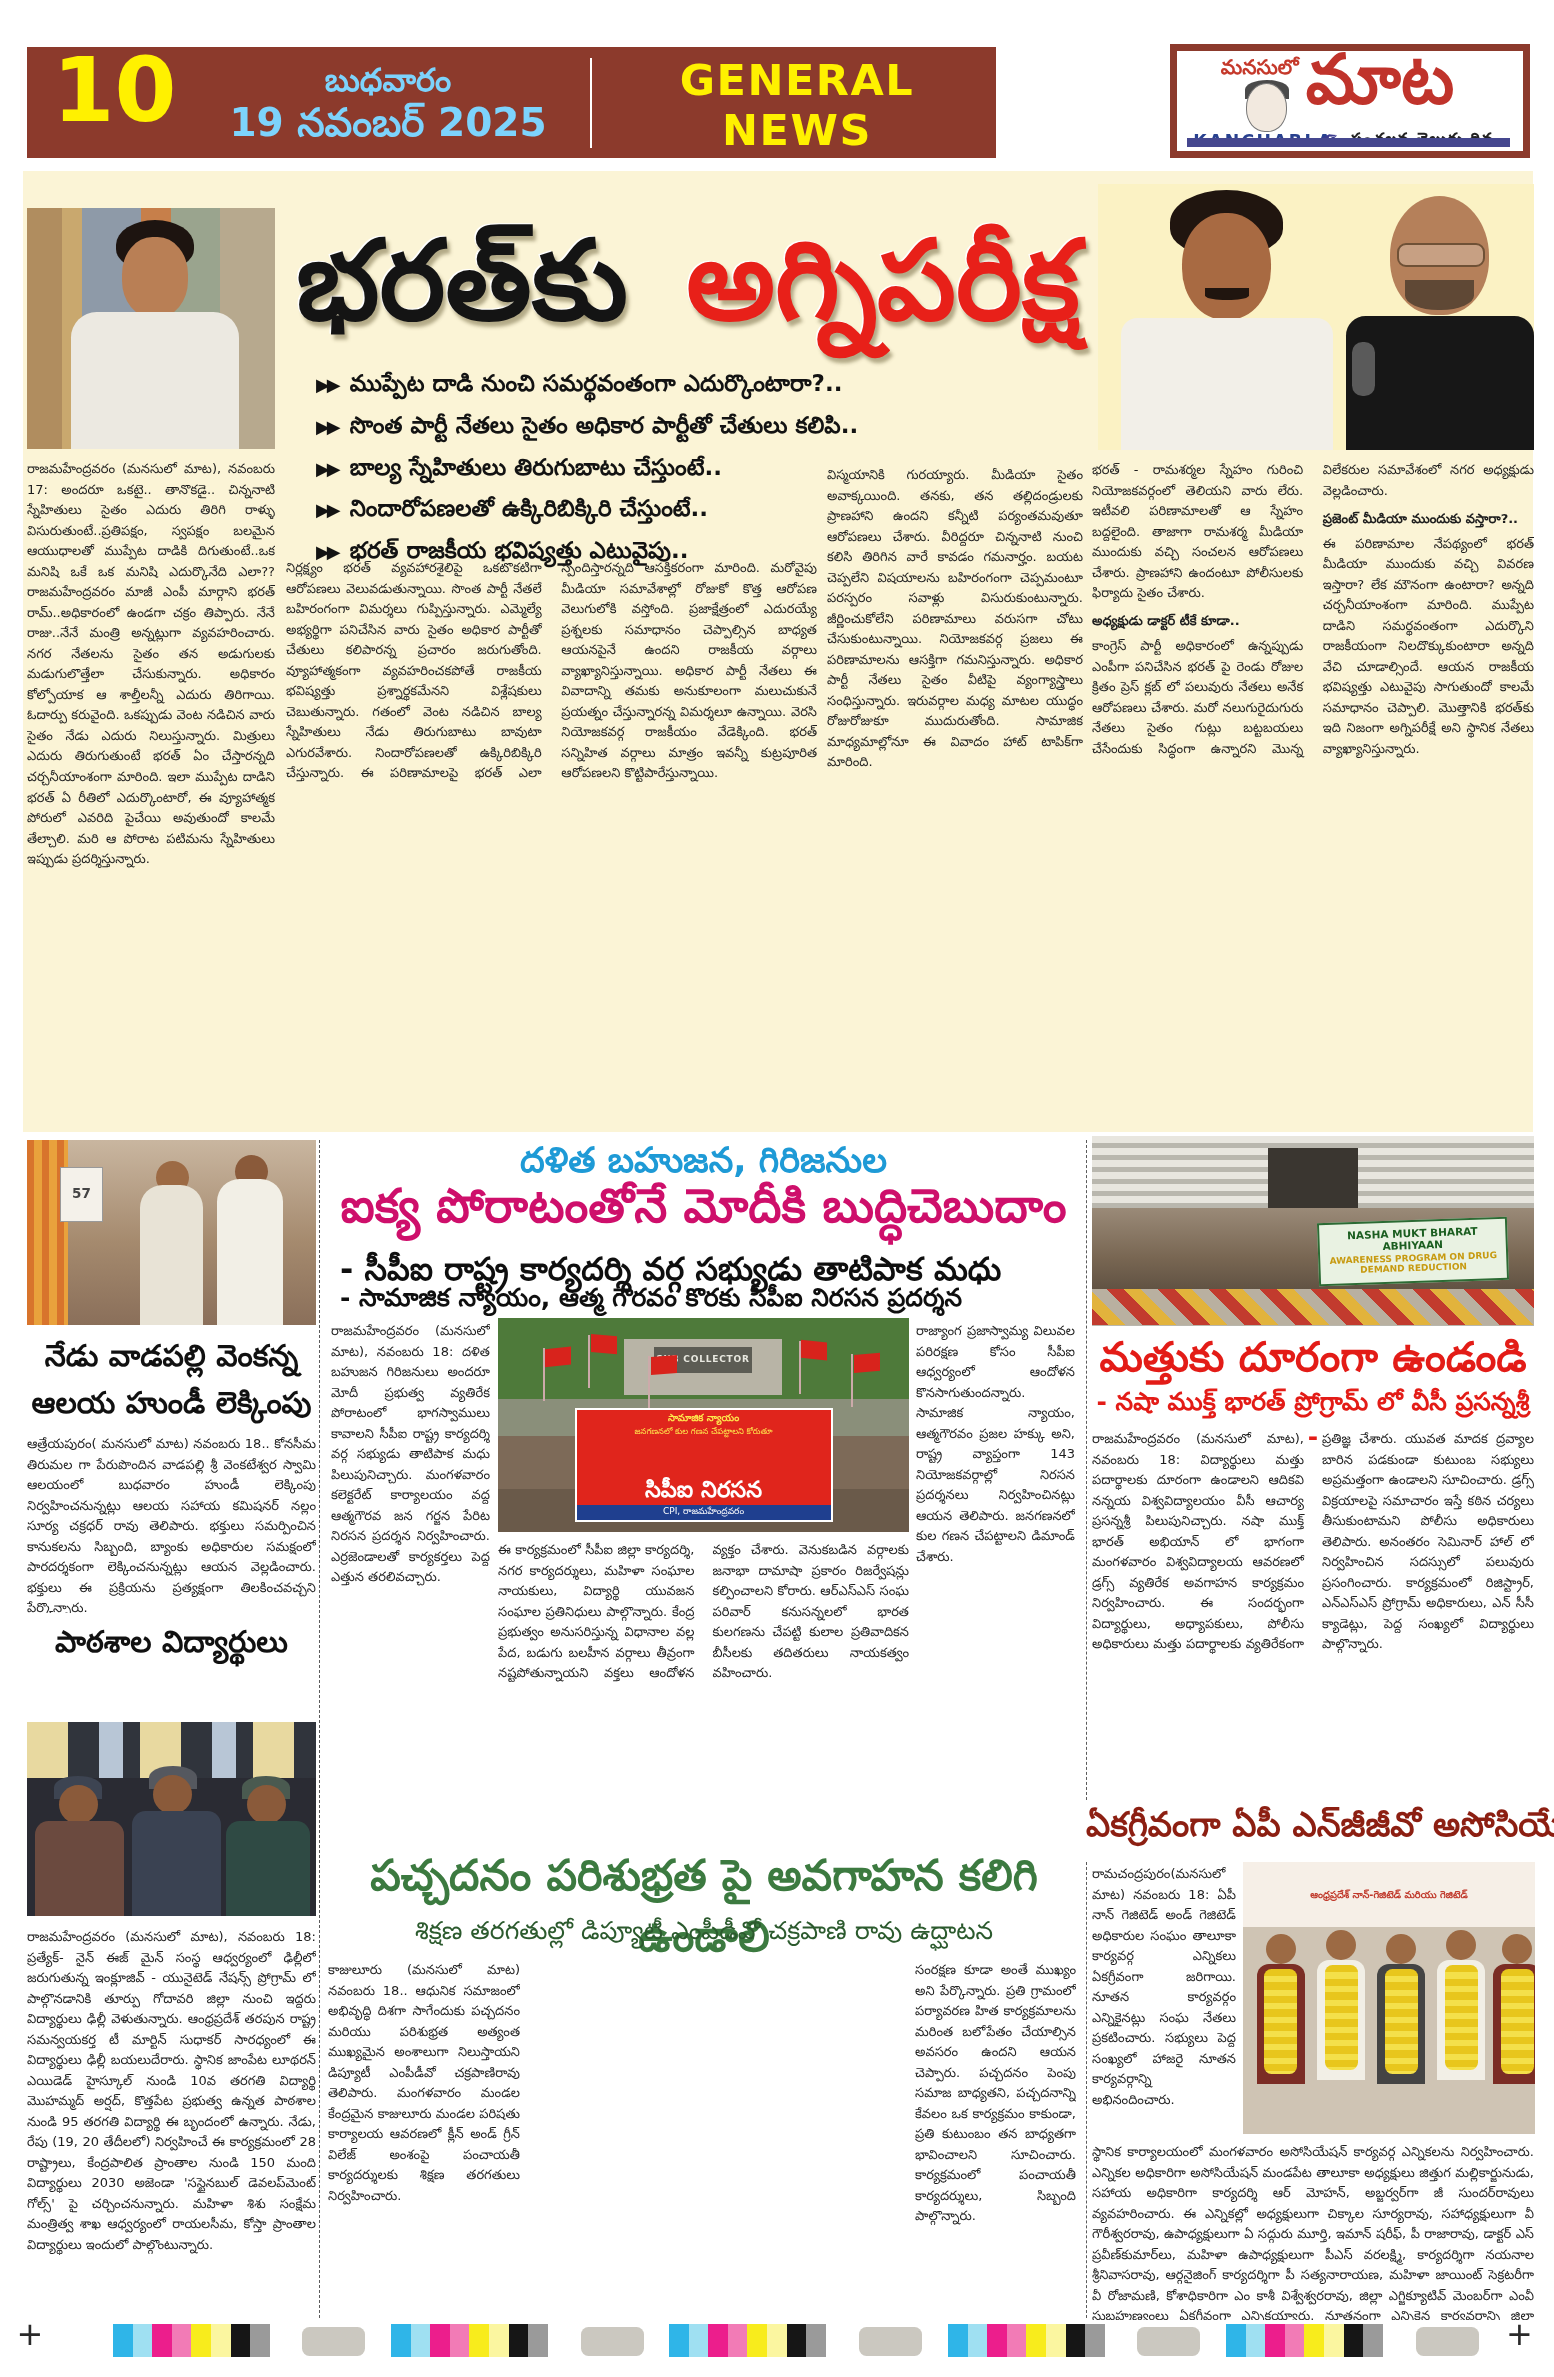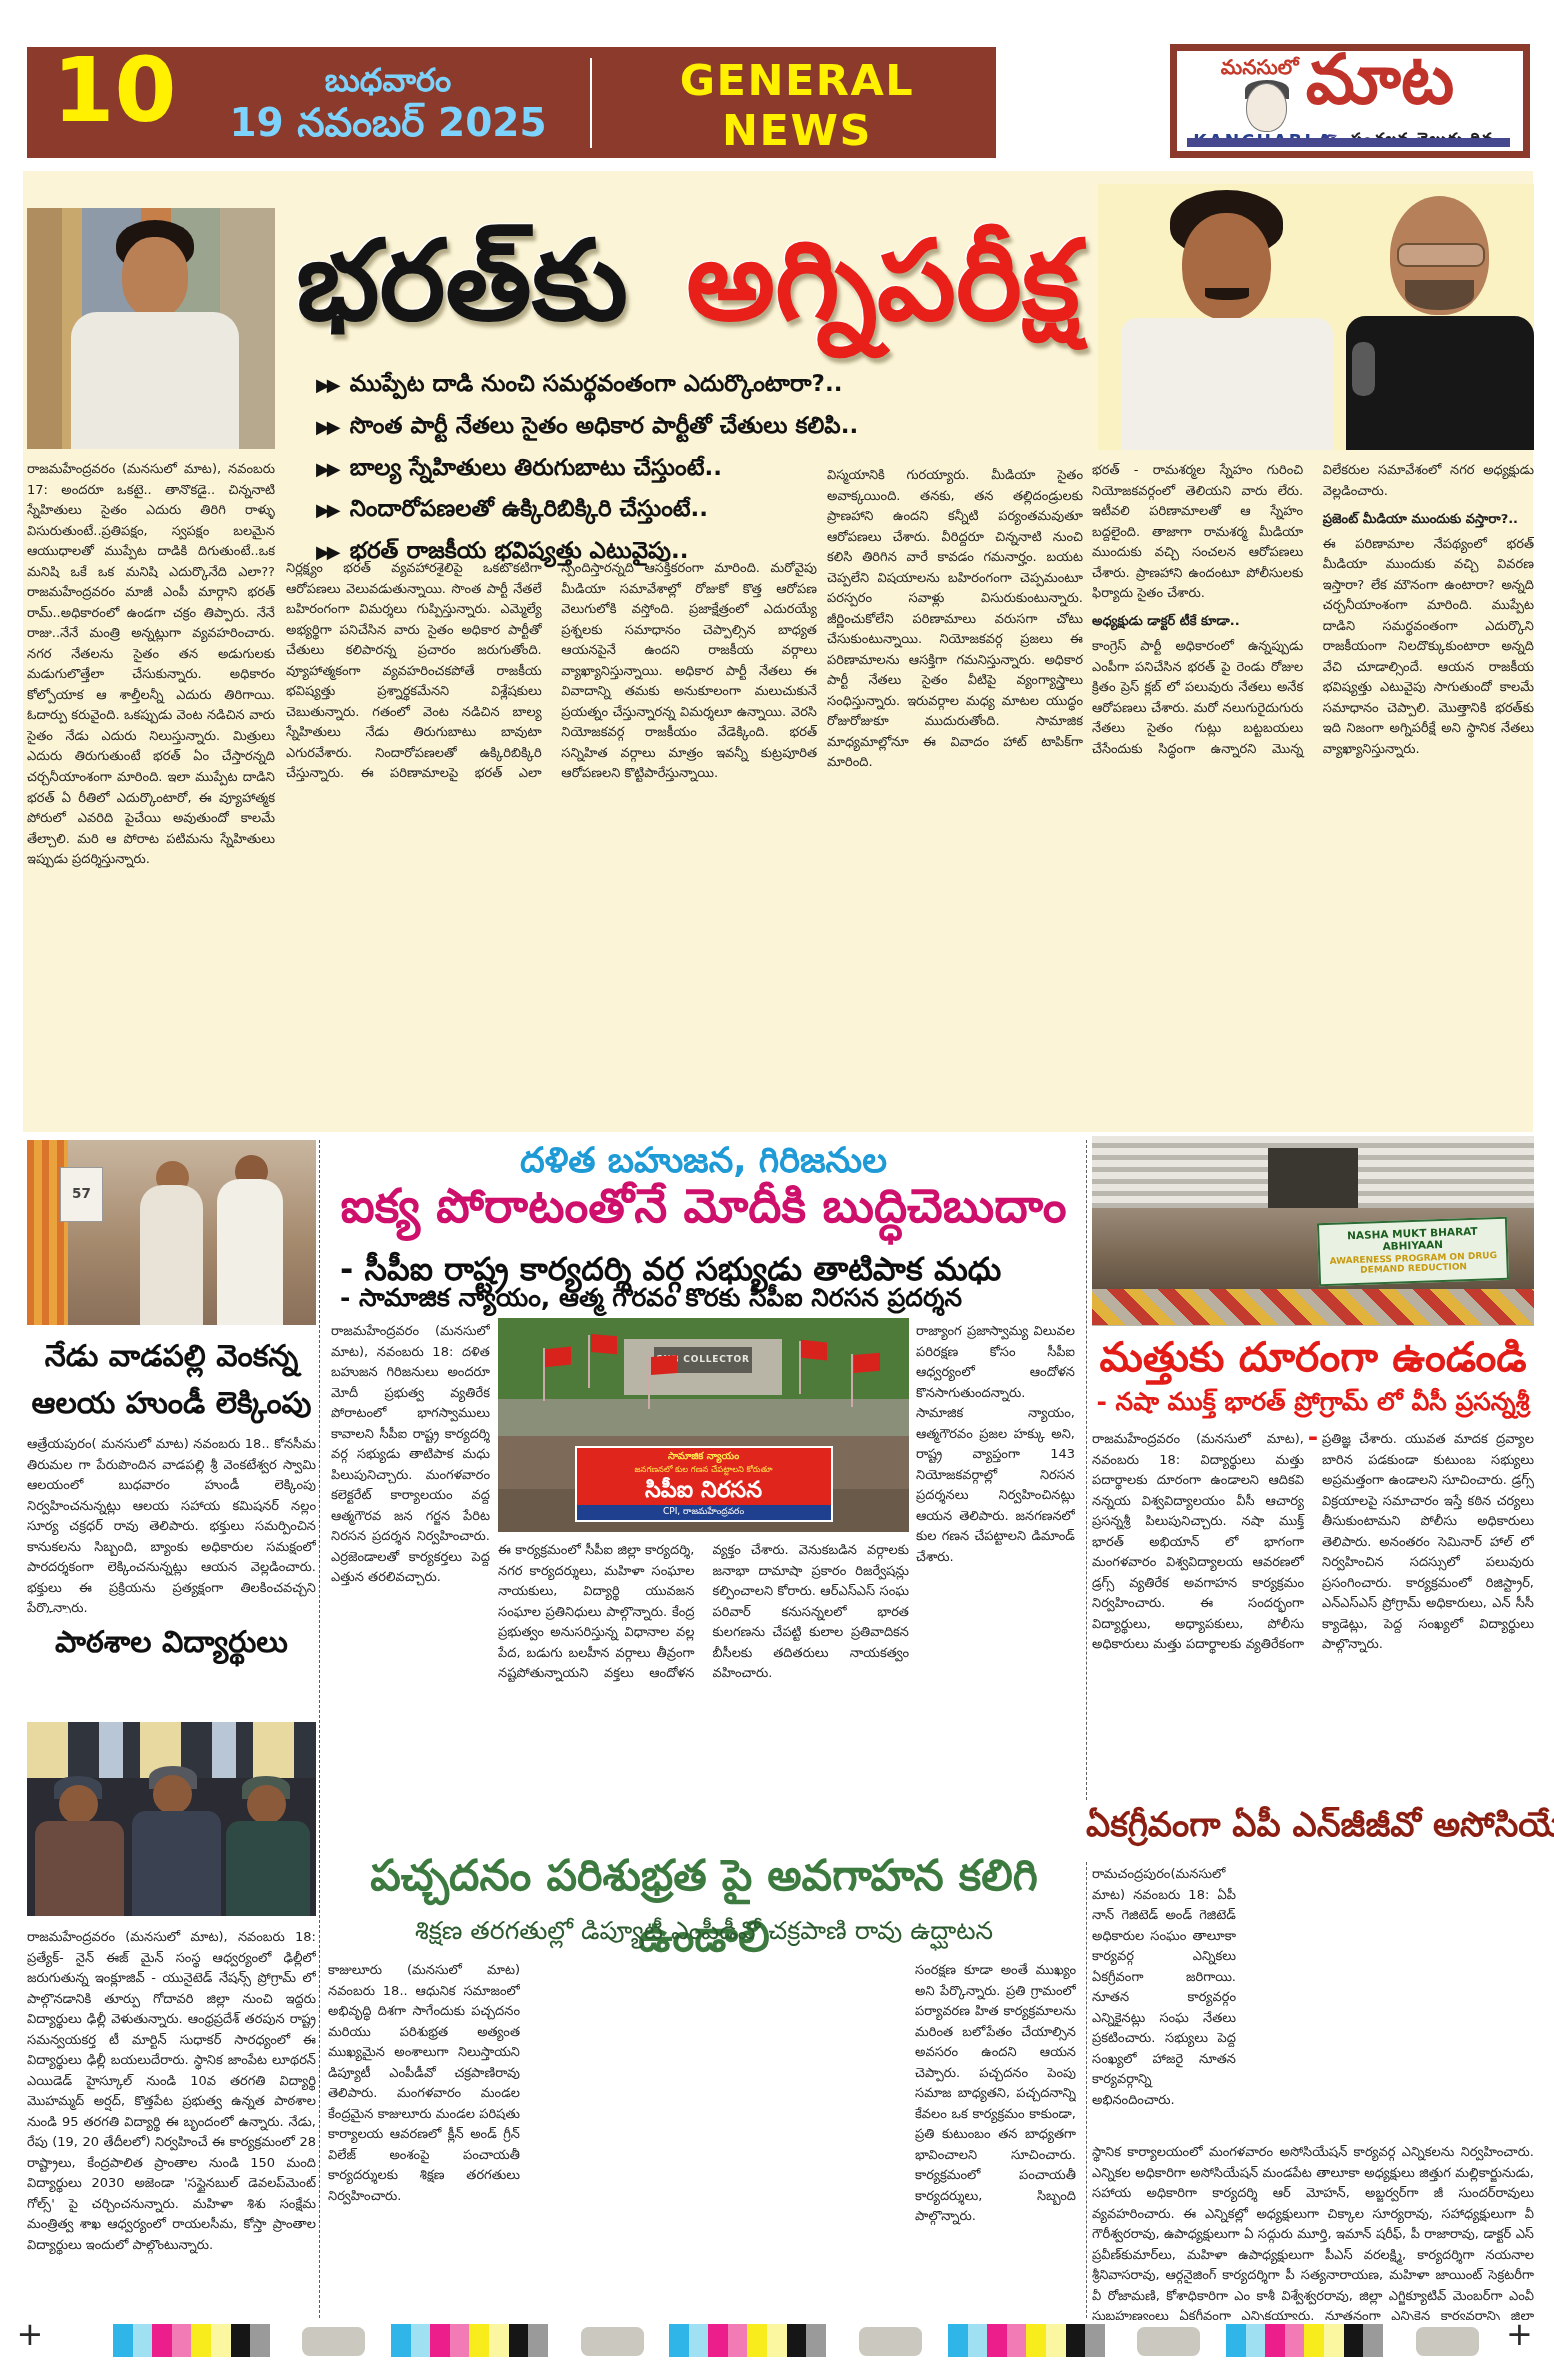--- a/index.html
+++ b/index.html
@@ -109,21 +109,21 @@
     background:linear-gradient(180deg,#4e7a3a 0 38%,#8a8f7a 38% 55%,#7d6a58 55% 80%,#6a5a4a 80% 100%);}
   .cpi-bldg{left:126px;top:21px;width:158px;height:56px;background:#b8b4a6;}
   .cpi-sign{left:156px;top:29px;width:98px;height:25.6px;background:#5c5c54;color:#e8e8e0;font-size:9px;
             font-weight:bold;text-align:center;line-height:25.6px;letter-spacing:0.8px;}
   .flag{width:25.6px;height:18px;background:#D8231C;}
   .pole{width:2.3px;height:53px;background:#caa;}
   .cpi-banner{left:50%;transform:translateX(-50%);bottom:10.5px;width:248px;background:#E0251C;
               border:2.3px solid #fff;text-align:center;padding:2.3px 3px 0 3px;}
   .cpi-banner .b1{color:#FFE94D;font-size:9.8px;font-weight:bold;}
   .cpi-banner .b2{color:#FFE94D;font-size:8.3px;}
-  .cpi-banner .b3{color:#ffffff;font-size:22.6px;font-weight:900;line-height:1.2;}
+  .cpi-banner .b3{color:#ffffff;font-size:22.6px;font-weight:900;line-height:1.2;margin-top:38px;}
   .cpi-banner .b4{background:#1F3F8F;color:#fff;font-size:9px;margin:1.5px -3px 0 -3px;padding:1.5px 0;}
   
   #photo-drug{left:1092px;top:1136px;width:442px;height:190px;
     background:repeating-linear-gradient(180deg,#e8e6df 0 7.5px,#b9b7ae 7.5px 12px);}
   .dr-door{left:176px;top:12px;width:90px;height:90px;background:#3a3630;}
   .dr-crowd{left:0;top:72px;width:442px;height:84px;
     background:linear-gradient(180deg,#9a8a78,#786652 60%,#5f5142);}
   .dr-floor{left:0;top:153px;width:442px;height:36px;
     background:repeating-linear-gradient(45deg,#c23b2e 0 12px,#e2b33c 12px 24px,#b9b0a0 24px 36px);}
   .dr-banner{left:226px;top:84px;width:190px;height:63px;background:#e9f2e2;border:2.3px solid #2c6b34;
@@ -347,20 +347,43 @@
   <div class="abs" id="green-headline">పచ్చదనం పరిశుభ్రత పై అవగాహన కలిగి ఉండాలి</div>
   <div class="abs" id="green-subhead">శిక్షణ తరగతుల్లో డిప్యూటీ ఎంపీడీవో చక్రపాణి రావు ఉద్ఘాటన</div>
   <div class="abs bodytxt" id="green-colL">కాజులూరు (మనసులో మాట) నవంబరు 18.. ఆధునిక సమాజంలో అభివృద్ధి దిశగా సాగేందుకు పచ్చదనం మరియు పరిశుభ్రత అత్యంత ముఖ్యమైన అంశాలుగా నిలుస్తాయని డిప్యూటీ ఎంపీడీవో చక్రపాణిరావు తెలిపారు. మంగళవారం మండల కేంద్రమైన కాజులూరు మండల పరిషతు కార్యాలయ ఆవరణలో క్లీన్ అండ్ గ్రీన్ విలేజ్ అంశంపై పంచాయతీ కార్యదర్శులకు శిక్షణ తరగతులు నిర్వహించారు.</div>
 
 
   <div class="abs bodytxt" id="green-colR">సంరక్షణ కూడా అంతే ముఖ్యం అని పేర్కొన్నారు. ప్రతి గ్రామంలో పర్యావరణ హిత కార్యక్రమాలను మరింత బలోపేతం చేయాల్సిన అవసరం ఉందని ఆయన చెప్పారు. పచ్చదనం పెంపు సమాజ బాధ్యతని, పచ్చదనాన్ని కేవలం ఒక కార్యక్రమం కాకుండా, ప్రతి కుటుంబం తన బాధ్యతగా భావించాలని సూచించారు. కార్యక్రమంలో పంచాయతీ కార్యదర్శులు, సిబ్బంది పాల్గొన్నారు.</div>
 
   <div class="abs" id="ngo-headline">ఏకగ్రీవంగా ఏపీ ఎన్‌జీజీవో అసోసియేషన్ ఎన్నికలు</div>
   <div class="abs bodytxt" id="ngo-colL">రామచంద్రపురం(మనసులో మాట) నవంబరు 18: ఏపీ నాన్ గెజిటెడ్ అండ్ గెజిటెడ్ అధికారుల సంఘం తాలూకా కార్యవర్గ ఎన్నికలు ఏకగ్రీవంగా జరిగాయి. నూతన కార్యవర్గం ఎన్నికైనట్లు సంఘ నేతలు ప్రకటించారు. సభ్యులు పెద్ద సంఖ్యలో హాజరై నూతన కార్యవర్గాన్ని అభినందించారు.</div>
 
+  <div class="photo" id="photo-ngo">
+    <div class="ph ngo-banner">ఆంధ్రప్రదేశ్ నాన్-గెజిటెడ్ మరియు గెజిటెడ్</div>
+    <div class="ph ngo-head" style="left:22.6px;top:72px;"></div>
+    <div class="ph ngo-body" style="left:13.5px;top:102px;background:#7b2d25;">
+      <div class="garland"></div>
+      </div>
+    <div class="ph ngo-head" style="left:83px;top:68px;"></div>
+    <div class="ph ngo-body" style="left:74px;top:98px;background:#f2efe6;">
+      <div class="garland"></div>
+      </div>
+    <div class="ph ngo-head" style="left:143px;top:72px;"></div>
+    <div class="ph ngo-body" style="left:134px;top:102px;background:#444444;">
+      <div class="garland"></div>
+      </div>
+    <div class="ph ngo-head" style="left:203px;top:68px;"></div>
+    <div class="ph ngo-body" style="left:194px;top:98px;background:#f2efe6;">
+      <div class="garland"></div>
+      </div>
+    <div class="ph ngo-head" style="left:259px;top:72px;"></div>
+    <div class="ph ngo-body" style="left:250px;top:102px;background:#7b2d25;">
+      <div class="garland"></div>
+      </div>
+  </div>
 
   <div class="abs bodytxt" id="ngo-body-text">స్థానిక కార్యాలయంలో మంగళవారం అసోసియేషన్ కార్యవర్గ ఎన్నికలను నిర్వహించారు. ఎన్నికల అధికారిగా అసోసియేషన్ మండపేట తాలూకా అధ్యక్షులు జిత్తుగ మల్లికార్జునుడు, సహాయ అధికారిగా కార్యదర్శి ఆర్ మోహన్, అబ్జర్వర్‌గా జీ సుందర్‌రావులు వ్యవహరించారు. ఈ ఎన్నికల్లో అధ్యక్షులుగా చిక్కాల సూర్యరావు, సహాధ్యక్షులుగా వీ గౌరీశ్వరరావు, ఉపాధ్యక్షులుగా ఏ సద్గురు మూర్తి, ఇమాన్ షరీఫ్, పీ రాజారావు, డాక్టర్ ఎస్ ప్రవీణ్‌కుమార్‌లు, మహిళా ఉపాధ్యక్షులుగా పీఎస్ వరలక్ష్మి, కార్యదర్శిగా నయనాల శ్రీనివాసరావు, ఆర్గనైజింగ్ కార్యదర్శిగా పీ సత్యనారాయణ, మహిళా జాయింట్ సెక్రటరీగా వీ రోజామణి, కోశాధికారిగా ఎం కాశీ విశ్వేశ్వరరావు, జిల్లా ఎగ్జిక్యూటివ్ మెంబర్‌గా ఎంవీ సుబ్రహ్మణ్యంలు ఏకగ్రీవంగా ఎన్నికయ్యారు. నూతనంగా ఎన్నికైన కార్యవర్గాన్ని జిల్లా అడహాక్ కమిటీ చైర్మన్ మాదవరపు వెంకటేశ్వర్లు అభినందించారు.</div>
 
   <div class="abs crosshair" id="cross-l">+</div>
   <div class="abs crosshair" id="cross-r">+</div>
 
   <div class="abs bar-group" style="left:113px;">
     <div class="sw c1"></div>
       <div class="sw c2"></div>
       <div class="sw c3"></div>

